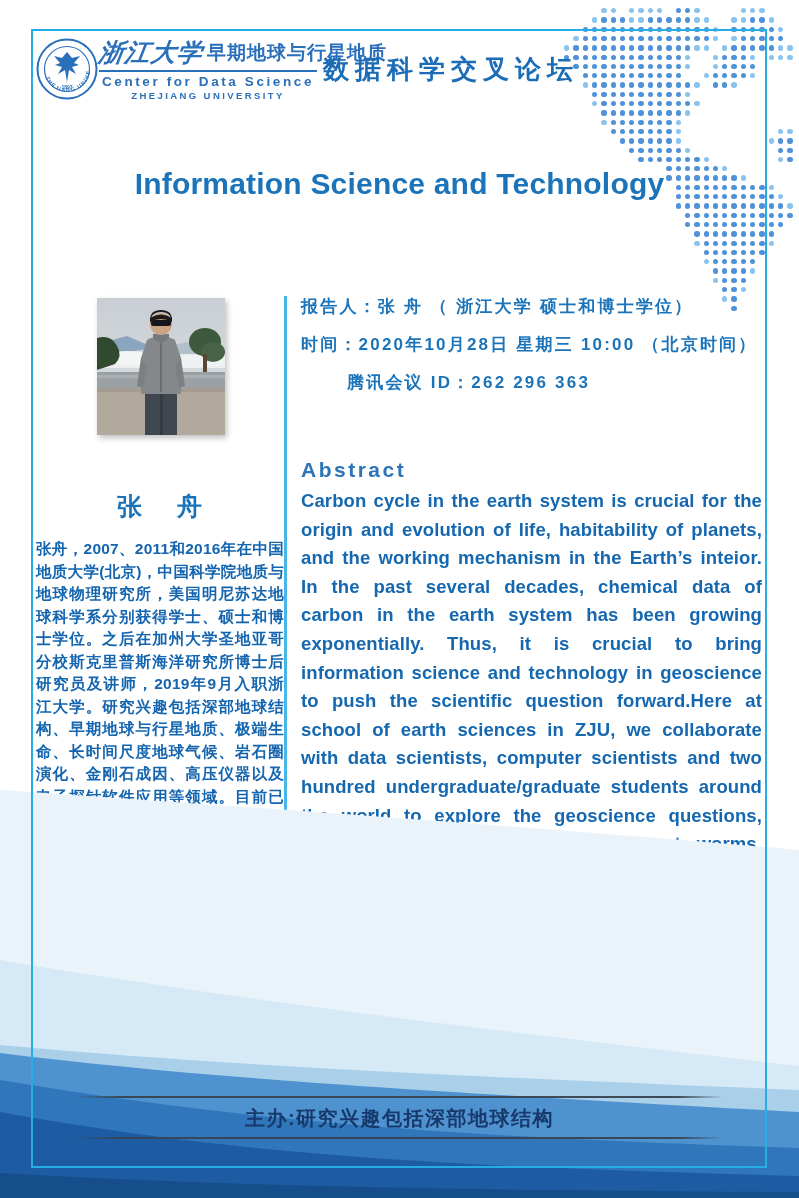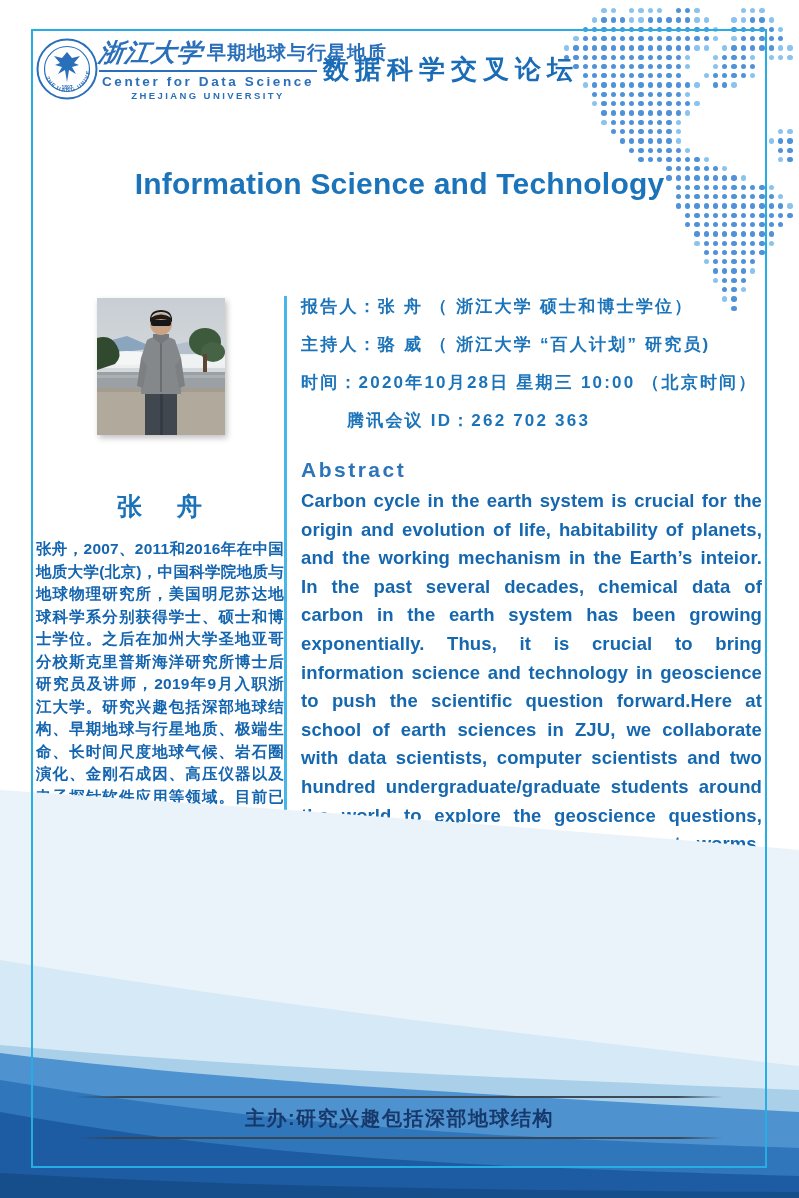--- a/index.html
+++ b/index.html
@@ -550,23 +550,22 @@
   </svg>
 </div>
 
 <div class="speaker-name">张 舟</div>
 <div class="bio">张舟，2007、2011和2016年在中国地质大学(北京)，中国科学院地质与地球物理研究所，美国明尼苏达地球科学系分别获得学士、硕士和博士学位。之后在加州大学圣地亚哥分校斯克里普斯海洋研究所博士后研究员及讲师，2019年9月入职浙江大学。研究兴趣包括深部地球结构、早期地球与行星地质、极端生命、长时间尺度地球气候、岩石圈演化、金刚石成因、高压仪器以及电子探针软件应用等领域。目前已在GCA, GRL, JGR, CMP, AM等地学主流期刊上发表多篇论文。</div>
 
 <div class="divider"></div>
 
 <div class="details">
   <div class="detail-line">报告人：张 舟 （ 浙江大学 硕士和博士学位）</div>
-  <div class="detail-line">主持人：骆 威 （ 浙江大学 “百人计划” 研究员)</div>
   <div class="detail-line">时间：2020年10月28日 星期三  10:00 （北京时间）</div>
-  <div class="detail-line indent">腾讯会议 ID：262 702 363</div>
+  <div class="detail-line indent">腾讯会议 ID：262 296 363</div>
 </div>
 
 <div class="abstract-heading">Abstract</div>
 <div class="abstract-body">Carbon cycle in the earth system is crucial for the origin and evolution of life, habitability of planets, and the working mechanism in the Earth’s inteior. In the past several decades, chemical data of carbon in the earth system has been growing exponentially. Thus, it is crucial to bring information science and technology in geoscience to push the scientific question forward.Here at school of earth sciences in ZJU, we collaborate with data scientists, computer scientists and two hundred undergraduate/graduate students around the world to explore the geoscience questions, including carbon cycle, using internet worms, algorithms and cloud computation.The collatorative team work reveals new insights in the old geoscience questions.</div>
 
 <svg class="waves" width="799" height="438" viewBox="0 0 799 438">
   <path d="M0,30 C250,47 520,66 799,90 L799,438 L0,438 Z" fill="#eaf3fa"></path>
   <path d="M0,200 C240,240 430,263 799,306 L799,438 L0,438 Z" fill="#d6e9f6"></path>
   <path d="M0,285 C220,305 430,315 799,330 L799,438 L0,438 Z" fill="#a9cfe9"></path>
   <path d="M0,293 C200,318 420,331 799,352 L799,438 L0,438 Z" fill="#4e92cf"></path>

